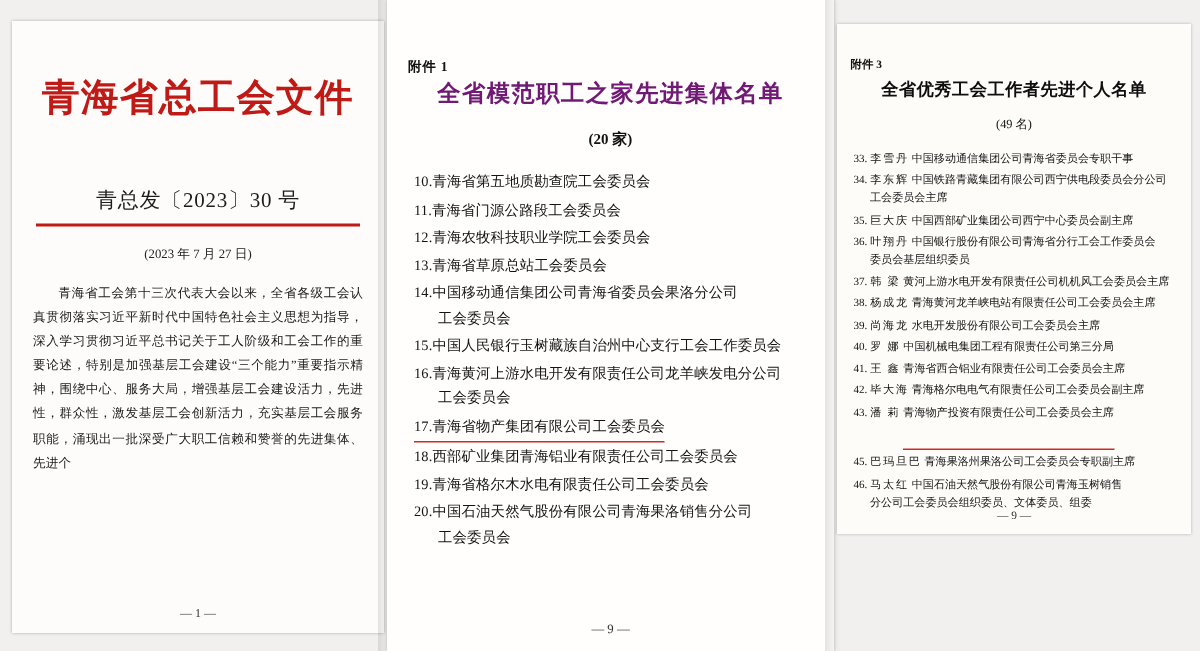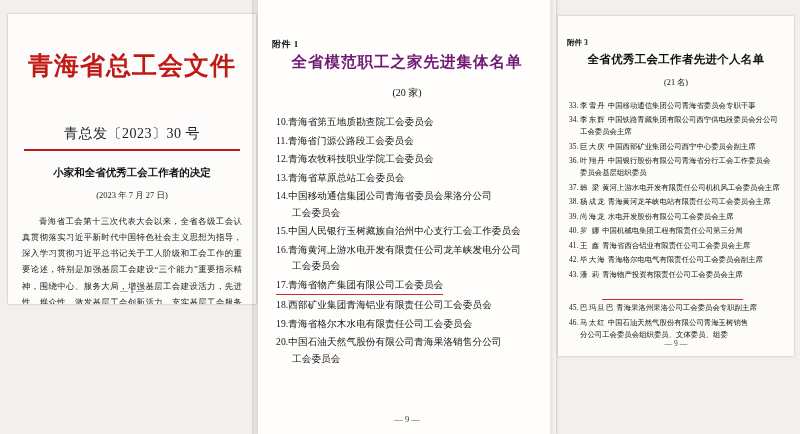--- a/index.html
+++ b/index.html
@@ -19,21 +19,21 @@
     height: 434px;
     background: #f2f0ee;
     overflow: hidden;
   }
   
   .doc-left {
     position: absolute;
     left: 8px;
     top: 14px;
     width: 248px;
-    height: 290px;
+    height: 408px;
     background: #fdfcfa;
     box-shadow: 0 0 2px rgba(0,0,0,0.28);
     overflow: hidden;
   }
   .doc-left .inner {
     position: absolute;
     left: 14px;
     top: 0;
     right: 14px;
     bottom: 0;
@@ -119,20 +119,21 @@
     font-size: 15.5px;
     font-weight: bold;
     color: #701a75;
     letter-spacing: 1px;
   }
   .mid-sub {
     margin-top: 13px;
     text-align: center;
     font-size: 10px;
     color: #111;
+    font-weight: bold;
   }
   .list {
     margin-top: 14px;
     padding: 0 14px 0 18px;
   }
   .list-item {
     font-size: 9.6px;
     line-height: 1.72;
     color: #141414;
     letter-spacing: 0.1px;
@@ -244,21 +245,20 @@
 <body>
 
 <div class="page">
 
   <div class="doc-left">
     <div class="inner">
       <div class="masthead">青海省总工会文件</div>
       <div class="doc-no">青总发〔2023〕30 号</div>
       <div class="red-rule"></div>
       <div class="title-block">
-        <div>小家和全省优秀工会工作者的决定</div>
       </div>
       <div class="title-date">(2023 年 7 月 27 日)</div>
       <div class="body-text">青海省工会第十三次代表大会以来，全省各级工会认真贯彻落实习近平新时代中国特色社会主义思想为指导，深入学习贯彻习近平总书记关于工人阶级和工会工作的重要论述，特别是加强基层工会建设“三个能力”重要指示精神，围绕中心、服务大局，增强基层工会建设活力，先进性，群众性，激发基层工会创新活力，充实基层工会服务职能，涌现出一批深受广大职工信赖和赞誉的先进集体、先进个</div>
       <div class="page-num">— 1 —</div>
     </div>
   </div>
 
   <div class="gap-shadow-l"></div>
 
   <div class="doc-mid">
@@ -279,21 +279,21 @@
         <div class="list-item"><span>20.中国石油天然气股份有限公司青海果洛销售分公司</span><span class="cont"><span>工会委员会</span></span></div>
       </div>
     <div class="mid-page-num">— 9 —</div>
   </div>
 
   <div class="gap-shadow-r"></div>
 
   <div class="doc-right">
     <div class="r-attach">附件 3</div>
     <div class="r-title">全省优秀工会工作者先进个人名单</div>
-    <div class="r-sub">(21 名)</div>
+    <div class="r-sub">(49 名)</div>
     <div class="r-list" id="right-list">
         <div class="r-entry">
           <span class="ln"><span>33.</span> <span class="nm">李雪丹</span>  <span>中国移动通信集团公司青海省委员会专职干事</span></span>
         </div>
         <div class="r-entry">
           <span class="ln"><span>34.</span> <span class="nm">李东辉</span>  <span>中国铁路青藏集团有限公司西宁供电段委员会分公司</span></span>
           <span class="ln ind">工会委员会主席</span>
         </div>
         <div class="r-entry">
           <span class="ln"><span>35.</span> <span class="nm">巨大庆</span>  <span>中国西部矿业集团公司西宁中心委员会副主席</span></span>

